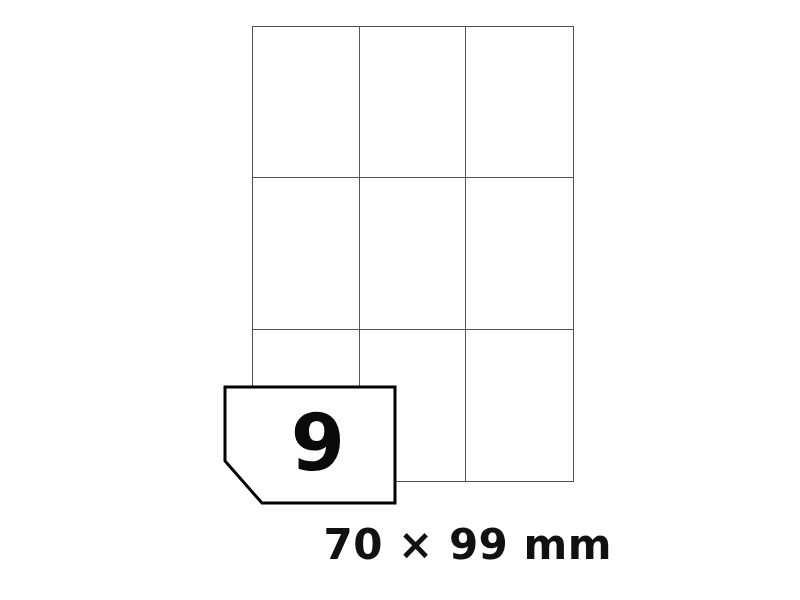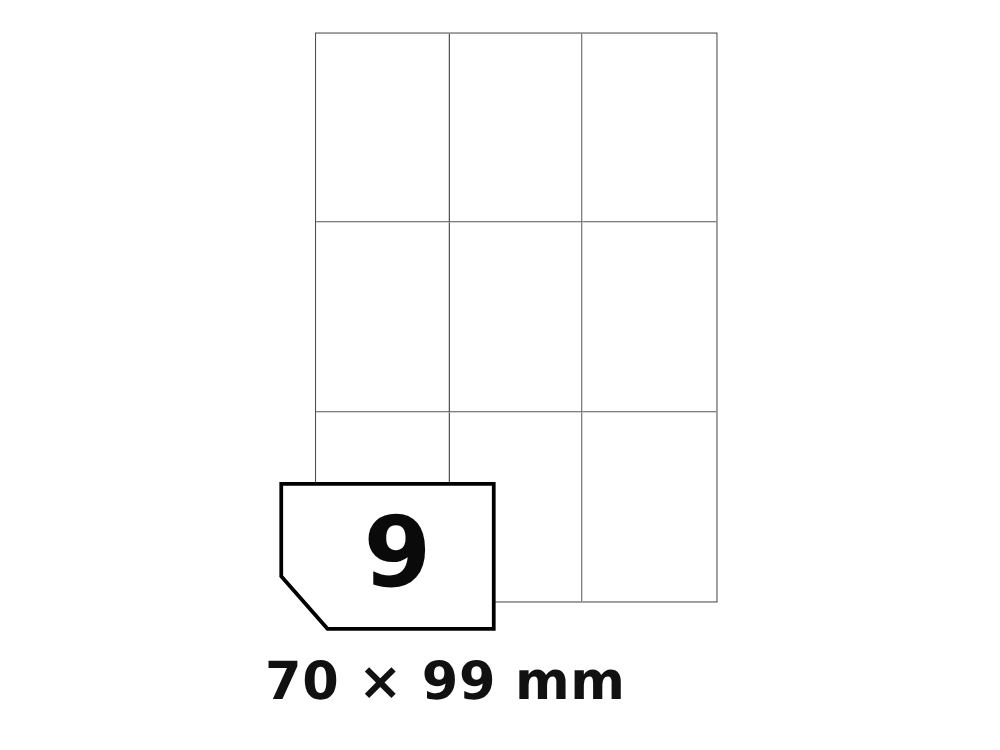--- a/index.html
+++ b/index.html
@@ -60,21 +60,21 @@
     color: #0a0a0a;
     z-index: 3;
     letter-spacing: 0;
   }
   
   .caption {
     position: absolute;
     left: 212px;
     top: 520px;
     width: 400px;
-    text-align: left;
+    text-align: right;
     font-size: 42px;
     font-weight: bold;
     color: #111111;
     letter-spacing: 0.5px;
     z-index: 1;
     white-space: nowrap;
   }
 </style>
 </head>
 <body>

